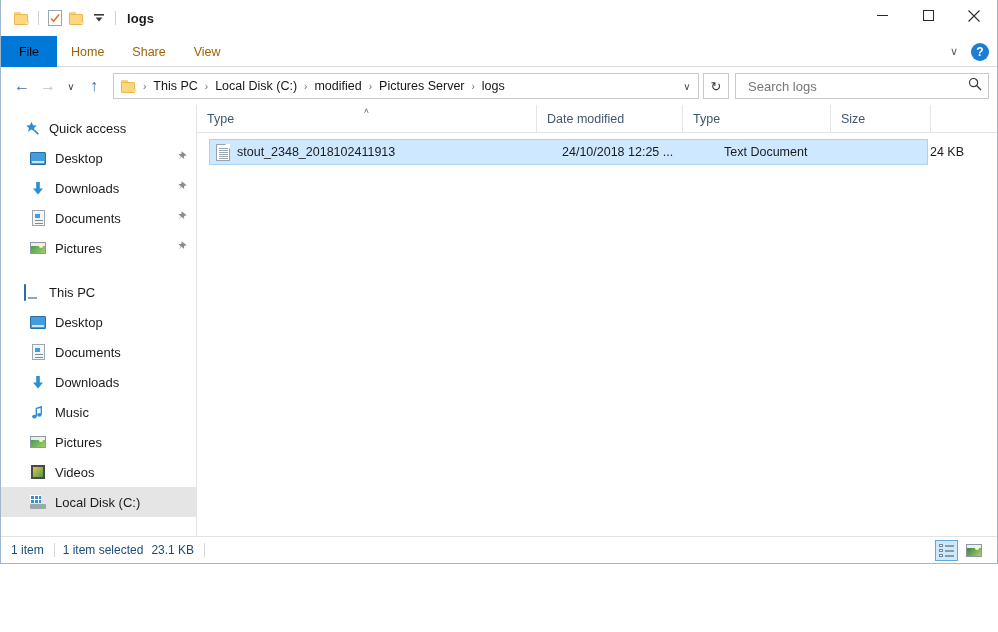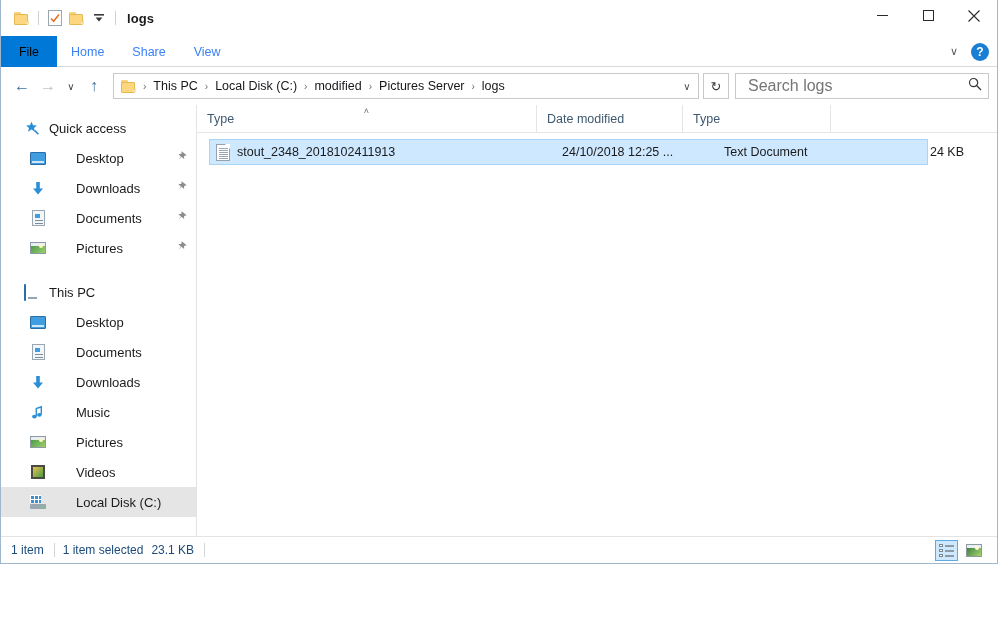--- a/index.html
+++ b/index.html
@@ -78,21 +78,21 @@
     height: 31px;
     background: #ffffff;
     display: flex;
     align-items: stretch;
     border-bottom: 1px solid #dadada;
   }
   .rtab {
     display: flex; align-items: center; justify-content: center;
     height: 31px;
     font-size: 12.5px;
-    color: #3b82f6;
+    color: #a16207;
     padding: 0 14px;
     cursor: default;
   }
   .rtab.file {
     background: #0078d7;
     color: #000000;
     min-width: 56px;
   }
   .ribbon-right {
     position: absolute; right: 8px; top: 0; height: 31px;
@@ -167,21 +167,21 @@
   .searchbox {
     width: 254px; height: 26px;
     border: 1px solid #c9c9c9;
     background: #ffffff;
     display: flex; align-items: center;
     padding: 0 6px 0 10px;
   }
   .searchbox input {
     flex: 1; border: none; outline: none;
     font-family: "Liberation Sans", sans-serif;
-    font-size: 16px; color: #1b1b1b;
+    font-size: 13px; color: #1b1b1b;
     background: transparent;
     min-width: 0;
   }
   .searchbox input::placeholder { color: #767676; opacity: 1; }
 
   
   .body {
     position: relative;
     display: flex;
     height: 505px;
@@ -197,21 +197,21 @@
   }
   .nav-item {
     height: 30px;
     display: flex; align-items: center;
     padding-left: 22px;
     padding-right: 6px;
     font-size: 13px;
     color: #1b1b1b;
     white-space: nowrap;
   }
-  .nav-item.indent { padding-left: 28px; gap: 21px; }
+  .nav-item.indent { padding-left: 28px; }
   .nav-item.selected { background: #e5e5e5; }
   .nav-ico {
     width: 18px; height: 16px; margin-right: 8px;
     display: flex; align-items: center; justify-content: center;
     flex: none;
   }
   .nav-label { flex: 1; overflow: hidden; text-overflow: ellipsis; }
   .pin {
     color: #8c8c8c; font-size: 12px; flex: none;
     transform: rotate(40deg);
@@ -695,20 +695,23 @@
         <div class="col c-name">
           <span class="sortarrow">˄</span>
           <span>Type</span>
         </div>
         <div class="col c-date">
           <span>Date modified</span>
         </div>
         <div class="col c-type">
           <span>Type</span>
         </div>
+        <div class="col c-size">
+          <span>Size</span>
+        </div>
         <div class="col c-end"></div>
       </div>
 
       <div class="rows">
         <div class="row selected">
           <div class="cell c-name">
             <span class="txtdoc"></span>
             <span>stout_2348_2018102411913</span>
           </div>
           <div class="cell c-date">24/10/2018 12:25 ...</div>

